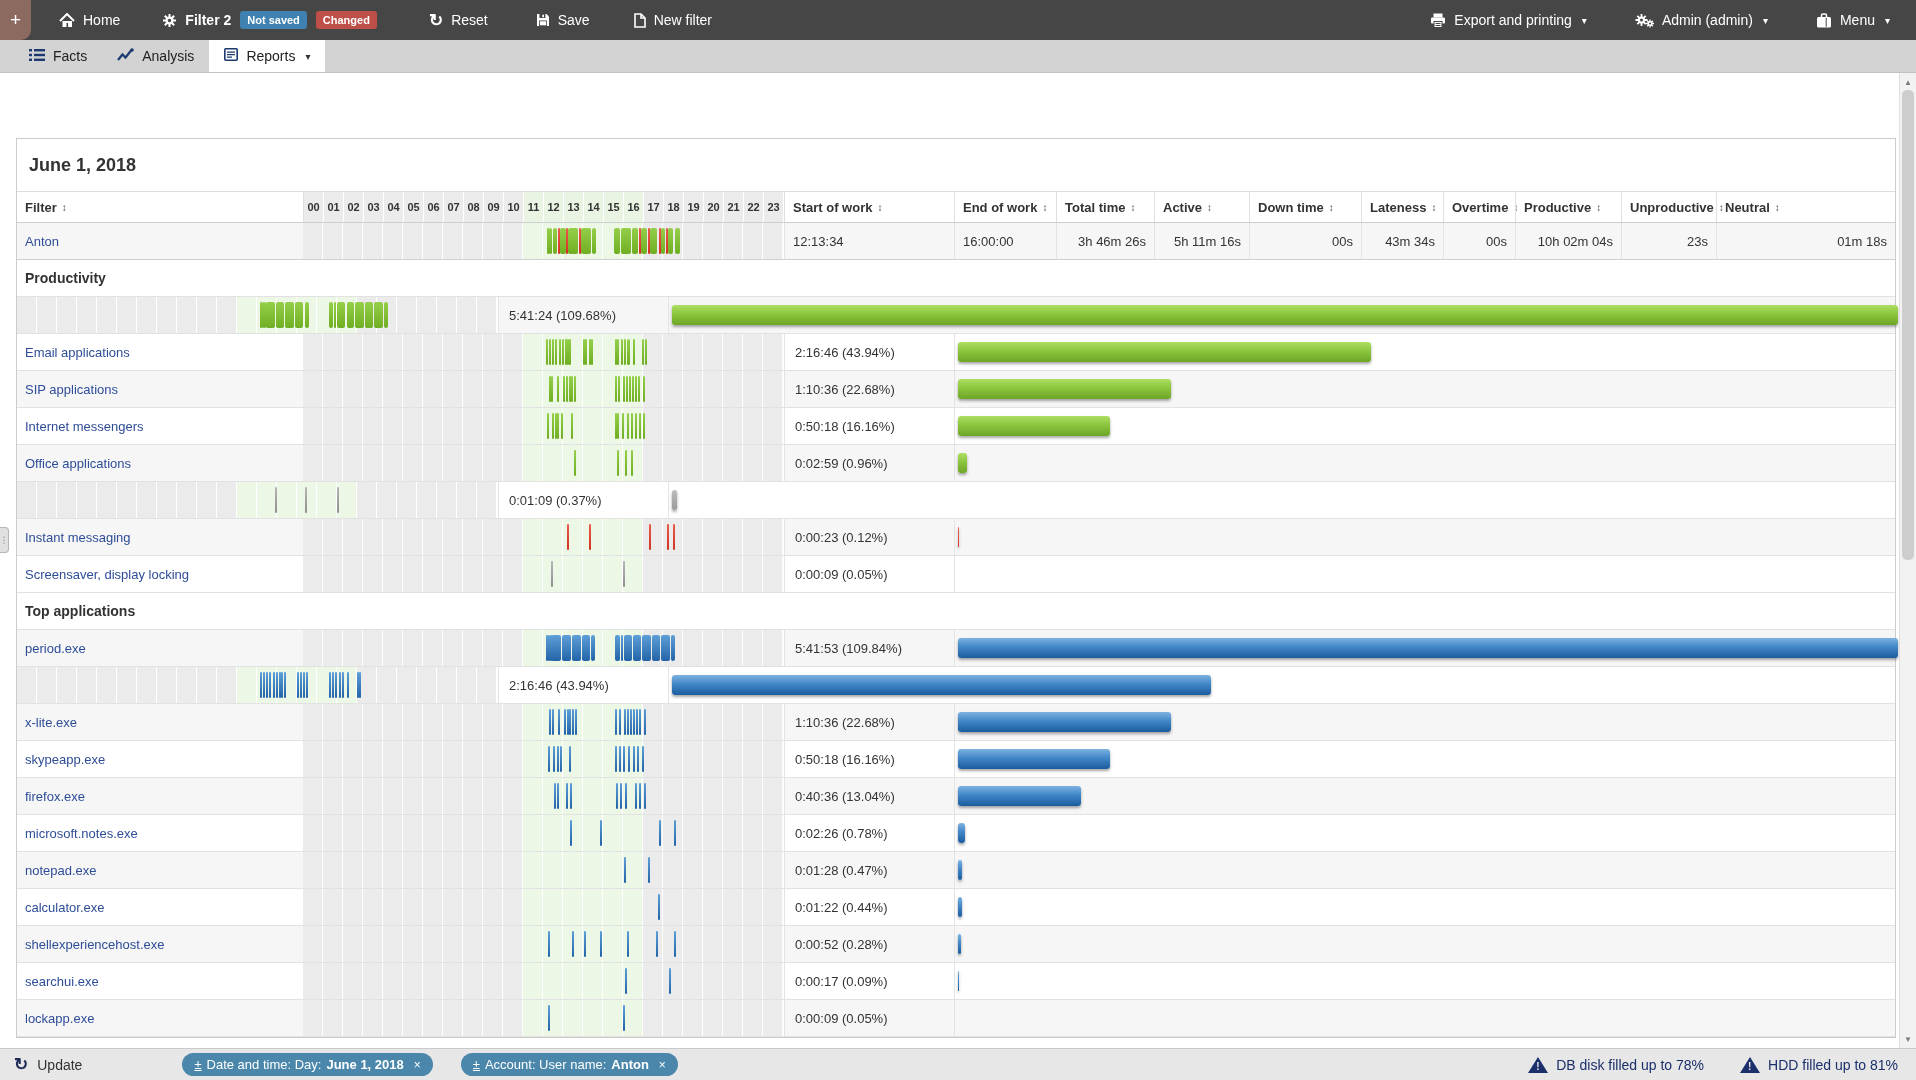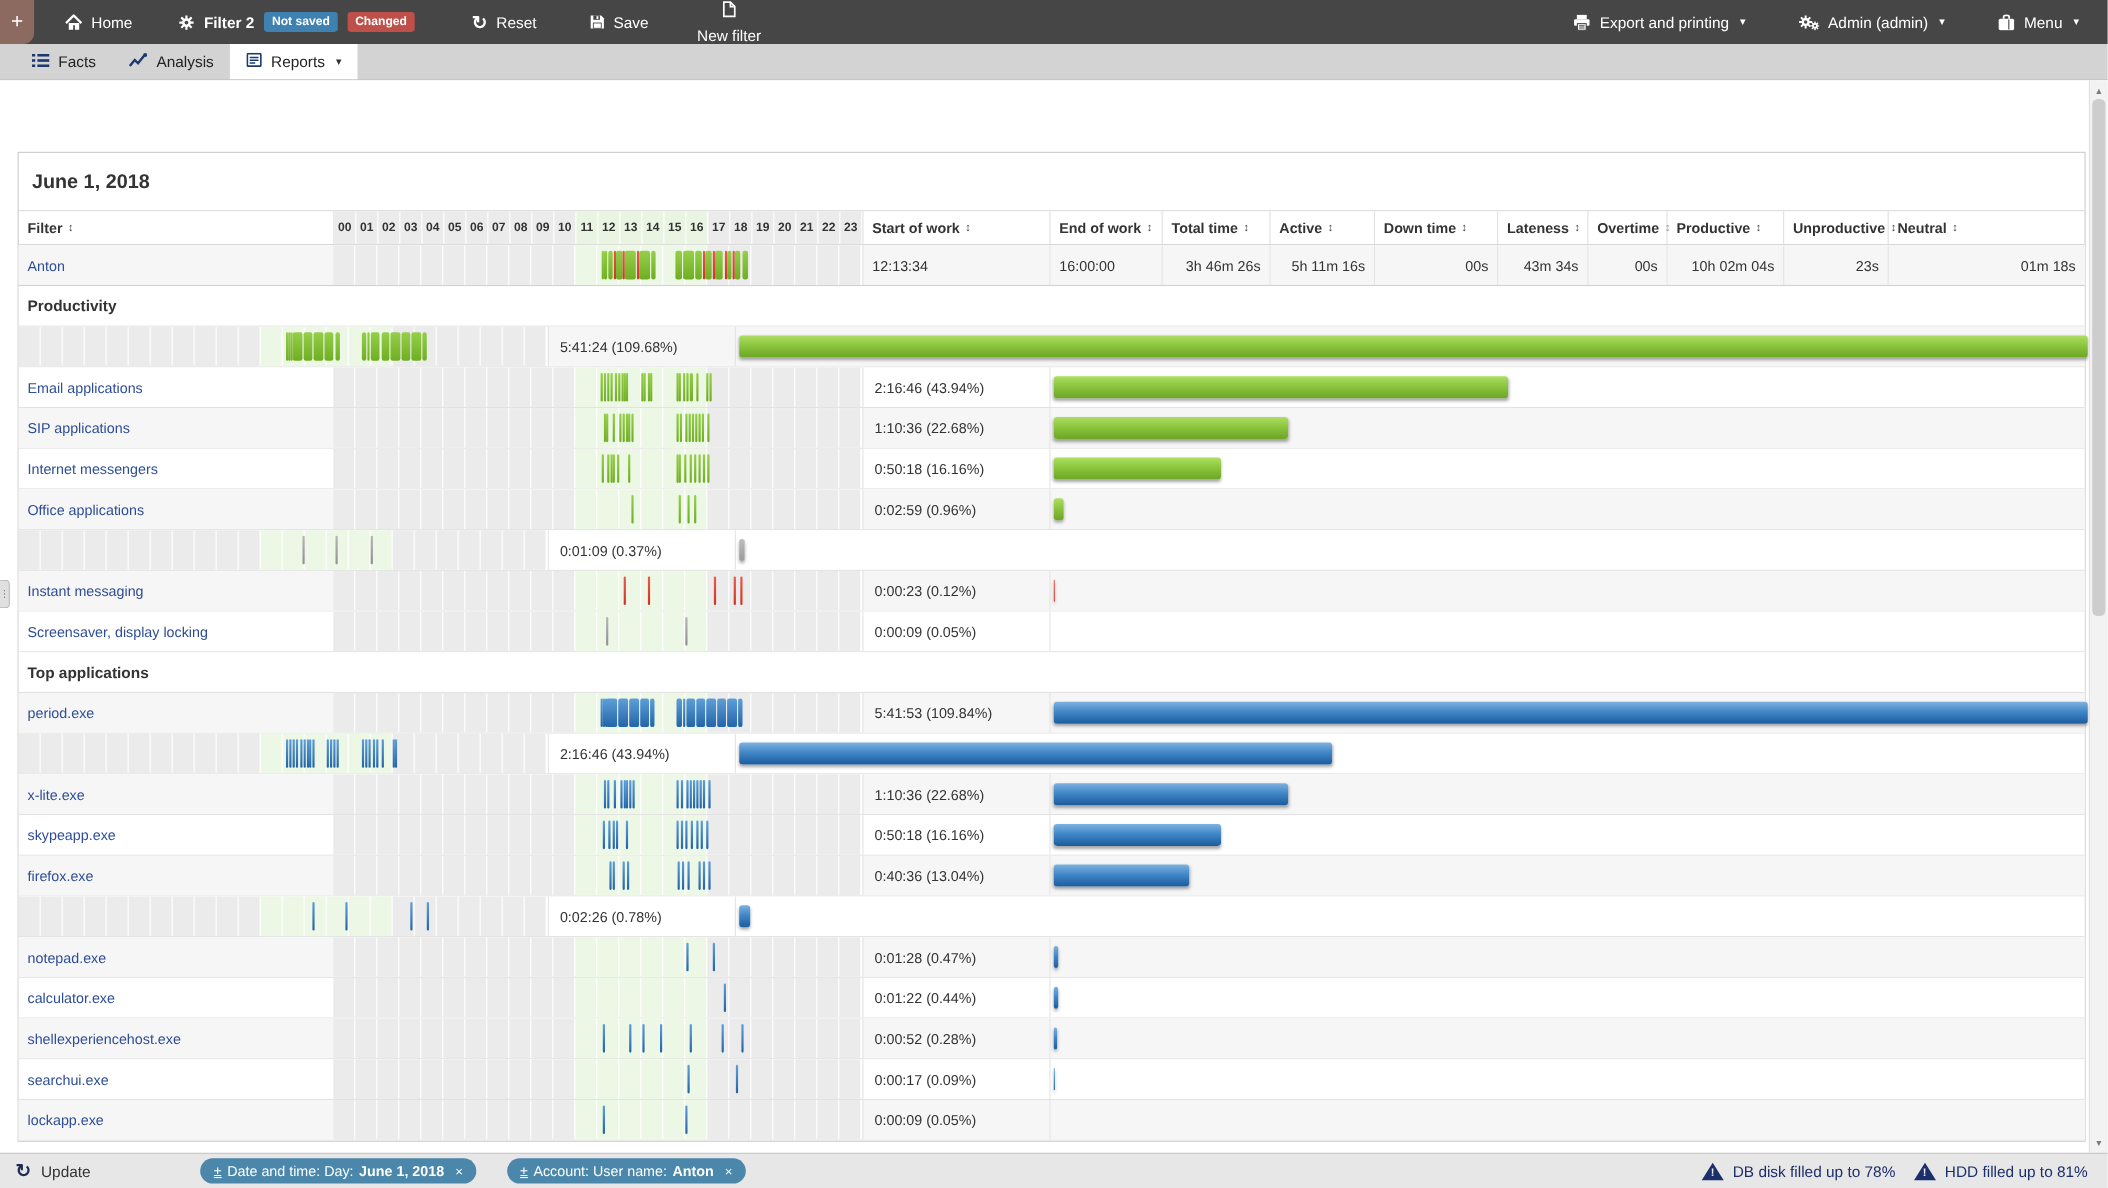--- a/index.html
+++ b/index.html
@@ -8,21 +8,21 @@
     position: relative; overflow: hidden; background:#fff;
     font-family:"Liberation Sans", sans-serif; color:#333;
   }
   
   .navbar { position:absolute; top:0; left:0; right:0; height:40px; background:#464646;
             display:flex; align-items:center; color:#fff; font-size:14px; }
   .plus-tile { width:31px; height:40px; background:#8d6a5f; border-radius:0 0 10px 0;
                display:flex; align-items:center; justify-content:center; font-size:19px; cursor:pointer; }
   .nav-item { display:flex; align-items:center; gap:8px; cursor:pointer; white-space:nowrap; }
   .nav-item svg { display:block; }
-  .ml28{margin-left:28px;} .ml42{margin-left:42px;text-align:center;} .ml52{margin-left:52px;} .ml48{margin-left:48px;} .ml44{margin-left:44px;flex-direction:column;}
+  .ml28{margin-left:28px;} .ml42{margin-left:42px;text-align:center;} .ml52{margin-left:52px;} .ml48{margin-left:48px;} .ml44{margin-left:44px;}
   .bold{font-weight:bold;}
   .badge { font-size:11px; font-weight:bold; padding:3px 7px; border-radius:3px; margin-left:9px; white-space:nowrap; }
   .badge.blue{ background:#3f81b0; } .badge.red{ background:#bf4f49; }
   .glyph-ico { font-weight:bold; font-size:17px; line-height:1; }
   .nav-right { margin-left:auto; display:flex; align-items:center; gap:48px; padding-right:26px; }
   .caret { font-size:10px; margin-left:2px; }
   
   .tabstrip { position:absolute; top:40px; left:0; right:0; height:33px; background:#d3d3d3;
               border-bottom:1px solid #c2c2c2; display:flex; align-items:stretch; font-size:14px; color:#222; padding-left:14px; }
   .tab { display:flex; align-items:center; gap:8px; padding:0 15px; cursor:pointer; white-space:nowrap; }
@@ -75,21 +75,21 @@
   
   .footer { position:absolute; bottom:0; left:0; right:0; height:32px; background:#e7e7e7;
             border-top:1px solid #c9c9c9; display:flex; align-items:center; font-size:13px; z-index:5; }
   .update-btn { display:flex; align-items:center; gap:9px; margin-left:14px; color:#333; font-size:14px; cursor:pointer; }
   .update-ico { color:#1d2b55; font-weight:bold; font-size:17px; }
   .chip { background:#4a87ab; color:#fff; border-radius:13px; padding:4px 12px; display:flex;
           align-items:center; gap:5px; font-size:13px; white-space:nowrap; cursor:pointer; }
   .chip .pm { text-decoration:underline; }
   .chip .x { margin-left:5px; font-size:12px; cursor:pointer; }
   .chip1 { margin-left:100px; } .chip2 { margin-left:28px; }
-  .warnings { margin-left:auto; display:flex; align-items:center; gap:17px; padding-right:18px;
+  .warnings { margin-left:auto; display:flex; align-items:center; gap:36px; padding-right:18px;
               color:#1b2f6b; font-size:14px; }
   .warn { display:flex; align-items:center; gap:8px; }
   .warn-tri { position:relative; width:20px; height:16px; }
   .warn-tri::before { content:""; position:absolute; left:0; top:0;
                       border-left:10px solid transparent; border-right:10px solid transparent;
                       border-bottom:16px solid #1b2f6b; }
   .warn-tri::after { content:"!"; position:absolute; left:8px; top:4px; color:#e7e7e7;
                      font-size:10px; font-weight:bold; }
   
   .vscroll { position:absolute; top:73px; right:0; width:17px; bottom:32px; background:#f2f2f2;
@@ -1017,20 +1017,23 @@
               <div class="tick tick-b" style="left: 336px; width: 2px;"></div>
               <div class="tick tick-b" style="left: 341px; width: 2px;"></div>
             </div>
           </div>
           <div class="cell-time cell-bg">0:40:36 (13.04%)</div>
           <div class="cell-bar cell-bg">
             <div class="hbar b" style="width: 13.04%;"></div>
           </div>
         </div>
         <div class="trow">
+          <div class="cell-label cell-bg">
+            <a>microsoft.notes.exe</a>
+          </div>
           <div class="cell-timeline">
             <div class="tl-cell"></div>
             <div class="tl-cell"></div>
             <div class="tl-cell"></div>
             <div class="tl-cell"></div>
             <div class="tl-cell"></div>
             <div class="tl-cell"></div>
             <div class="tl-cell"></div>
             <div class="tl-cell"></div>
             <div class="tl-cell"></div>

